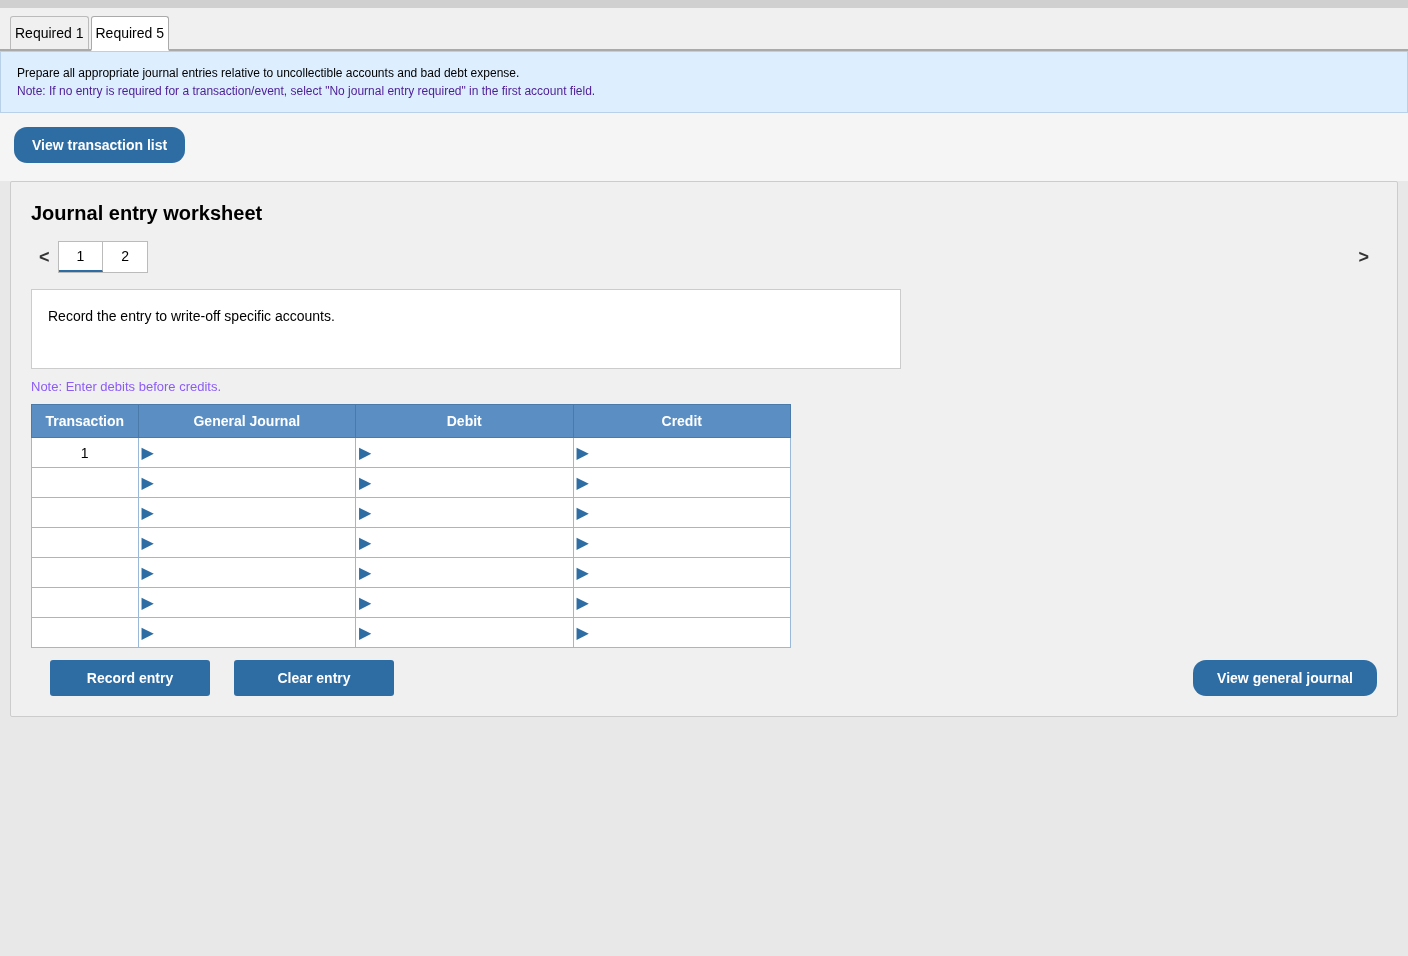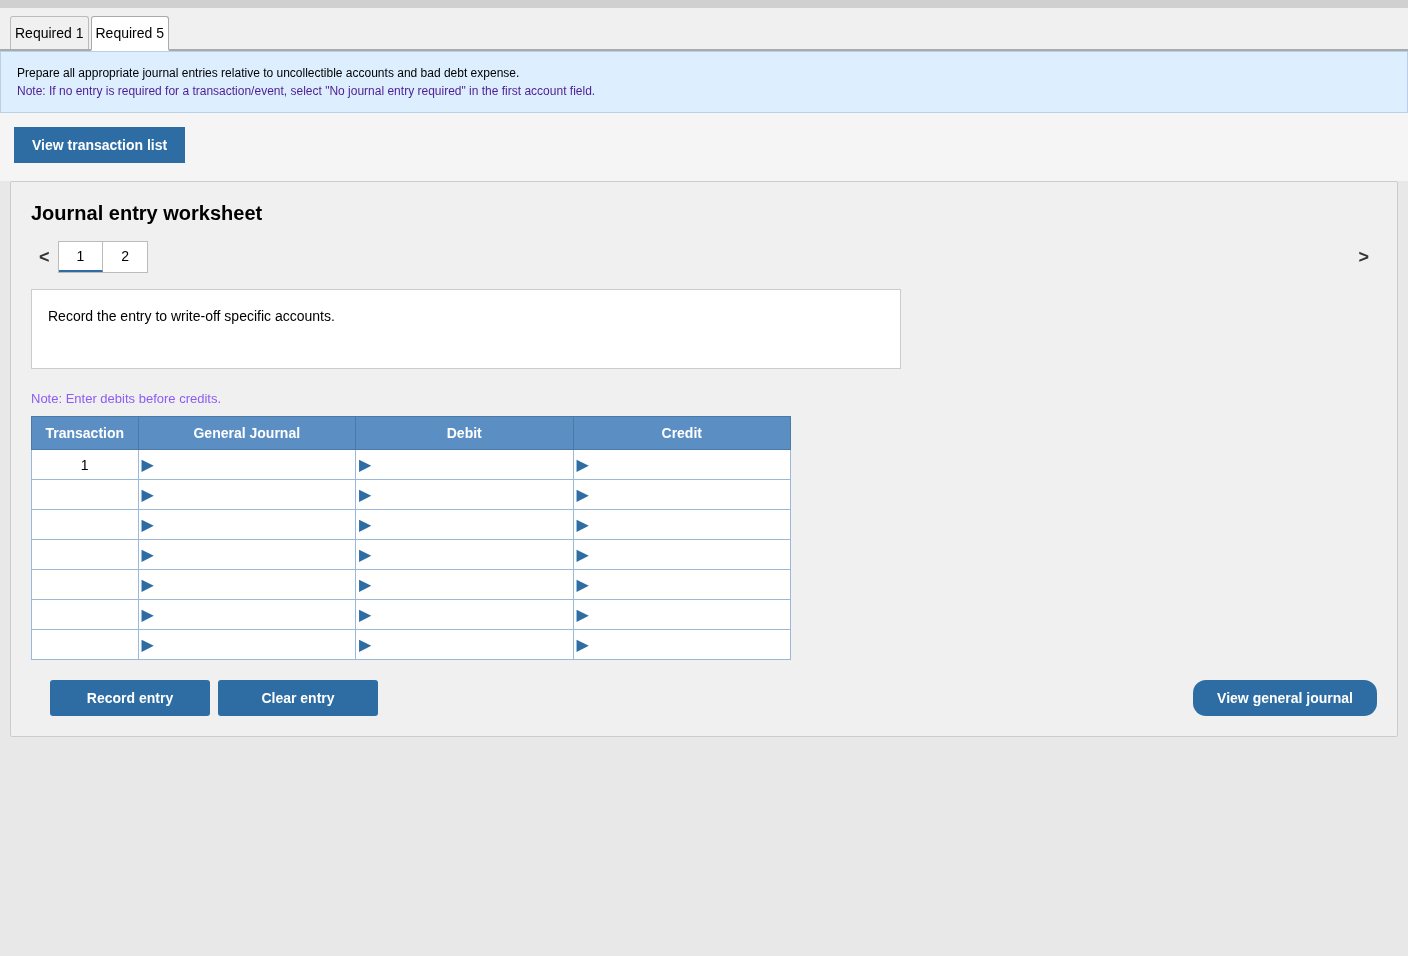--- a/index.html
+++ b/index.html
@@ -57,21 +57,21 @@
 
     .view-transaction-btn {
       background: #2e6da4;
       color: #fff;
       border: none;
       padding: 10px 18px;
       font-size: 14px;
       font-weight: bold;
       cursor: pointer;
       margin: 14px 14px;
-      border-radius: 0;
+      border-radius: 13px;
     }
 
     .worksheet-container {
       background: #f0f0f0;
       border: 1px solid #ccc;
       margin: 0 10px 10px 10px;
       padding: 20px;
       border-radius: 2px;
     }
 
@@ -114,38 +114,38 @@
     }
 
     .page-tab-item.selected {
       border-bottom: 2px solid #2e6da4;
     }
 
     .instruction-box {
       background: #fff;
       border: 1px solid #ccc;
       padding: 16px;
-      margin-bottom: 22px;
+      margin-bottom: 10px;
       font-size: 14px;
       line-height: 1.5;
       min-height: 80px;
       max-width: 870px;
     }
 
     .note-debits {
       color: #8b5cf6;
       font-size: 13px;
       margin-bottom: 10px;
     }
 
     .journal-table {
       border-collapse: collapse;
       width: 100%;
       max-width: 760px;
-      margin-bottom: 20px;
+      margin-bottom: 12px;
     }
 
     .journal-table th {
       background: #5b8fc4;
       color: #fff;
       padding: 8px 10px;
       text-align: center;
       font-weight: bold;
       border: 1px solid #4a7aaa;
       font-size: 14px;
@@ -187,21 +187,21 @@
       outline: none;
       width: 100%;
       height: 28px;
       padding: 2px 4px;
       font-size: 13px;
       background: transparent;
     }
 
     .bottom-buttons {
       display: flex;
-      gap: 8px;
+      gap: 24px;
       margin-top: 10px;
       padding-left: 19px;
     }
 
     .action-btn {
       background: #2e6da4;
       color: #fff;
       border: none;
       padding: 10px 24px;
       font-size: 14px;

